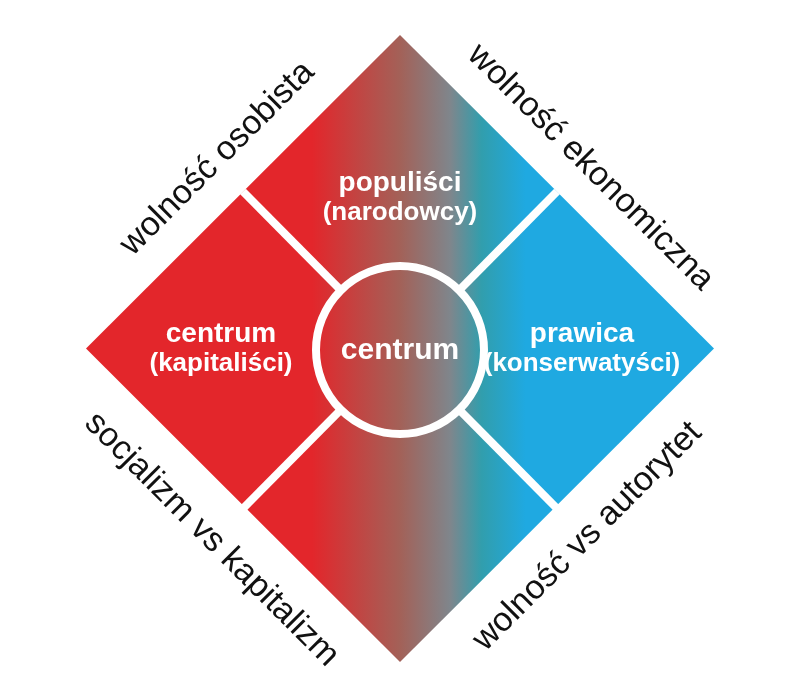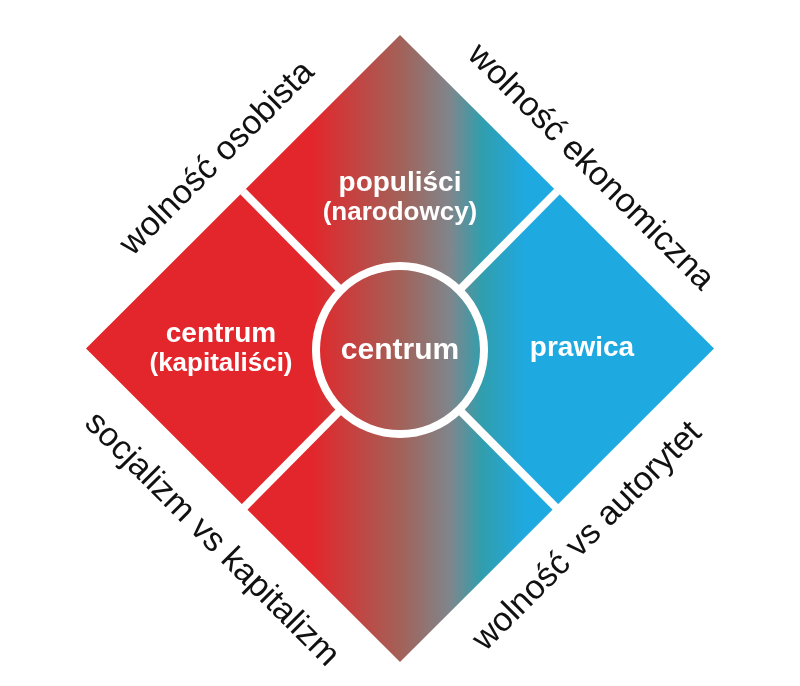--- a/index.html
+++ b/index.html
@@ -86,20 +86,21 @@
     <div class="qsub">(narodowcy)</div>
   </div>
 
   <div class="qlabel pos-left">
     <div class="qtitle">centrum</div>
     <div class="qsub">(kapitaliści)</div>
   </div>
 
   <div class="qlabel pos-right">
     <div class="qtitle">prawica</div>
+    <div class="qsub">(konserwatyści)</div>
   </div>
 
 
   <div class="center-label">centrum</div>
 
   <div class="axis-label axis-tl">wolność osobista</div>
   <div class="axis-label axis-tr">wolność ekonomiczna</div>
   <div class="axis-label axis-bl">socjalizm vs kapitalizm</div>
   <div class="axis-label axis-br">wolność vs autorytet</div>
 

